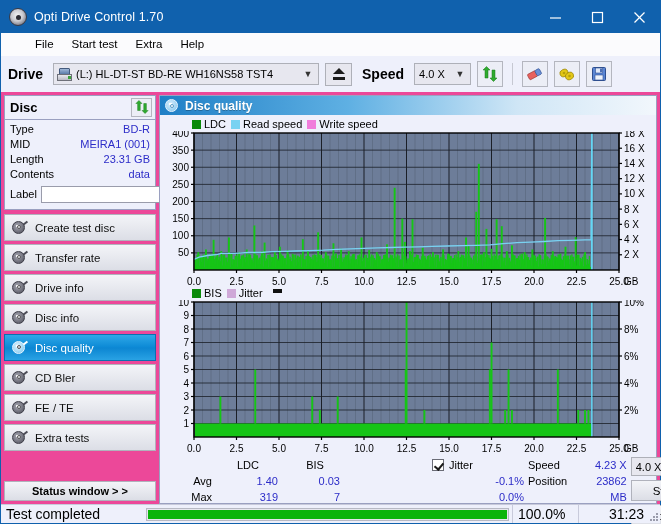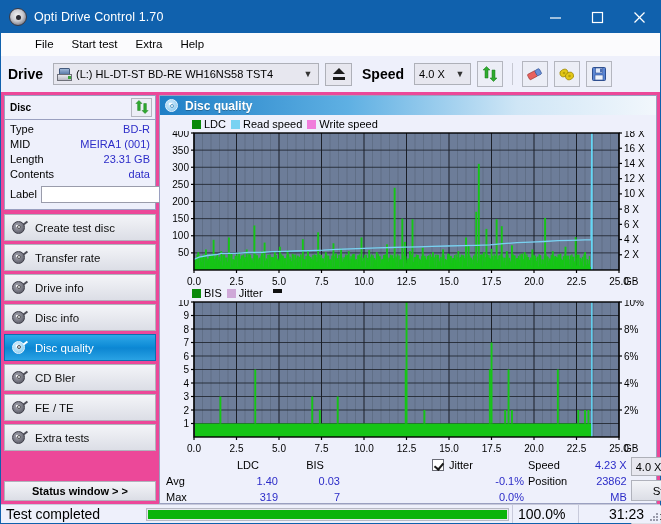--- a/index.html
+++ b/index.html
@@ -104,21 +104,21 @@
   
   .body-split { flex:1 1 auto; display:flex; min-height:0; padding:0 0 0 0; }
 
   
   .sidebar { width:158px; flex:0 0 158px; padding:3px 3px 0 3px; display:flex; flex-direction:column; }
   .disc-panel { border:1px solid #9aa0c0; background:#eef0fb; }
   .disc-head {
     display:flex; align-items:center; justify-content:space-between;
     padding:2px 3px 2px 5px; border-bottom:1px solid #9aa0c0;
   }
-  .disc-head-title { font-weight:bold; font-size:10px; }
+  .disc-head-title { font-weight:bold; font-size:13px; }
   .disc-rows { padding:2px 5px 3px 5px; }
   .disc-row { display:flex; justify-content:space-between; line-height:15px; font-size:11px; }
   .disc-row .k { color:#000; }
   .disc-row .v { color:#2c2cc8;padding-left:24px; }
   .label-row { display:flex; align-items:center; gap:4px; margin-top:2px; padding-bottom:2px;}
   .label-row .k { font-size:11px; }
   .label-input {
     flex:1; height:17px; background:#fff; border:1px solid #9a9cab;
   }
   .cd-btn {
@@ -194,21 +194,21 @@
 
   .chartbox { position:relative; }
   .chart-svg { display:block; }
 
   
   .stats { padding:4px 6px 0 6px; display:flex; font-size:11px; flex:1 1 auto; }
   .stats-left { width:250px; flex:0 0 250px; }
   .st-grid { display:grid; grid-template-columns:46px 72px 62px; }
   .st-grid div { line-height:16px; }
   .st-hd { text-align:center; font-weight:normal; }
-  .st-rl { text-align:left; }
+  .st-rl { text-align:right; }
   .st-num { text-align:right; color:#2c2cc8; padding-right:6px; }
   .jit-col { width:112px; flex:0 0 112px; }
   .jit-head { display:flex; align-items:center; gap:5px; line-height:16px; justify-content:flex-start; padding-left:16px;}
   .chk {
     width:12px;height:12px;border:1px solid #6a6c76;background:#fff;position:relative;flex:0 0 auto;
   }
   .chk::after{
     content:"";position:absolute;left:3px;top:1px;width:4px;height:7px;
     border-right:2px solid #1b1b1b;border-bottom:2px solid #1b1b1b;transform:rotate(40deg);
   }

